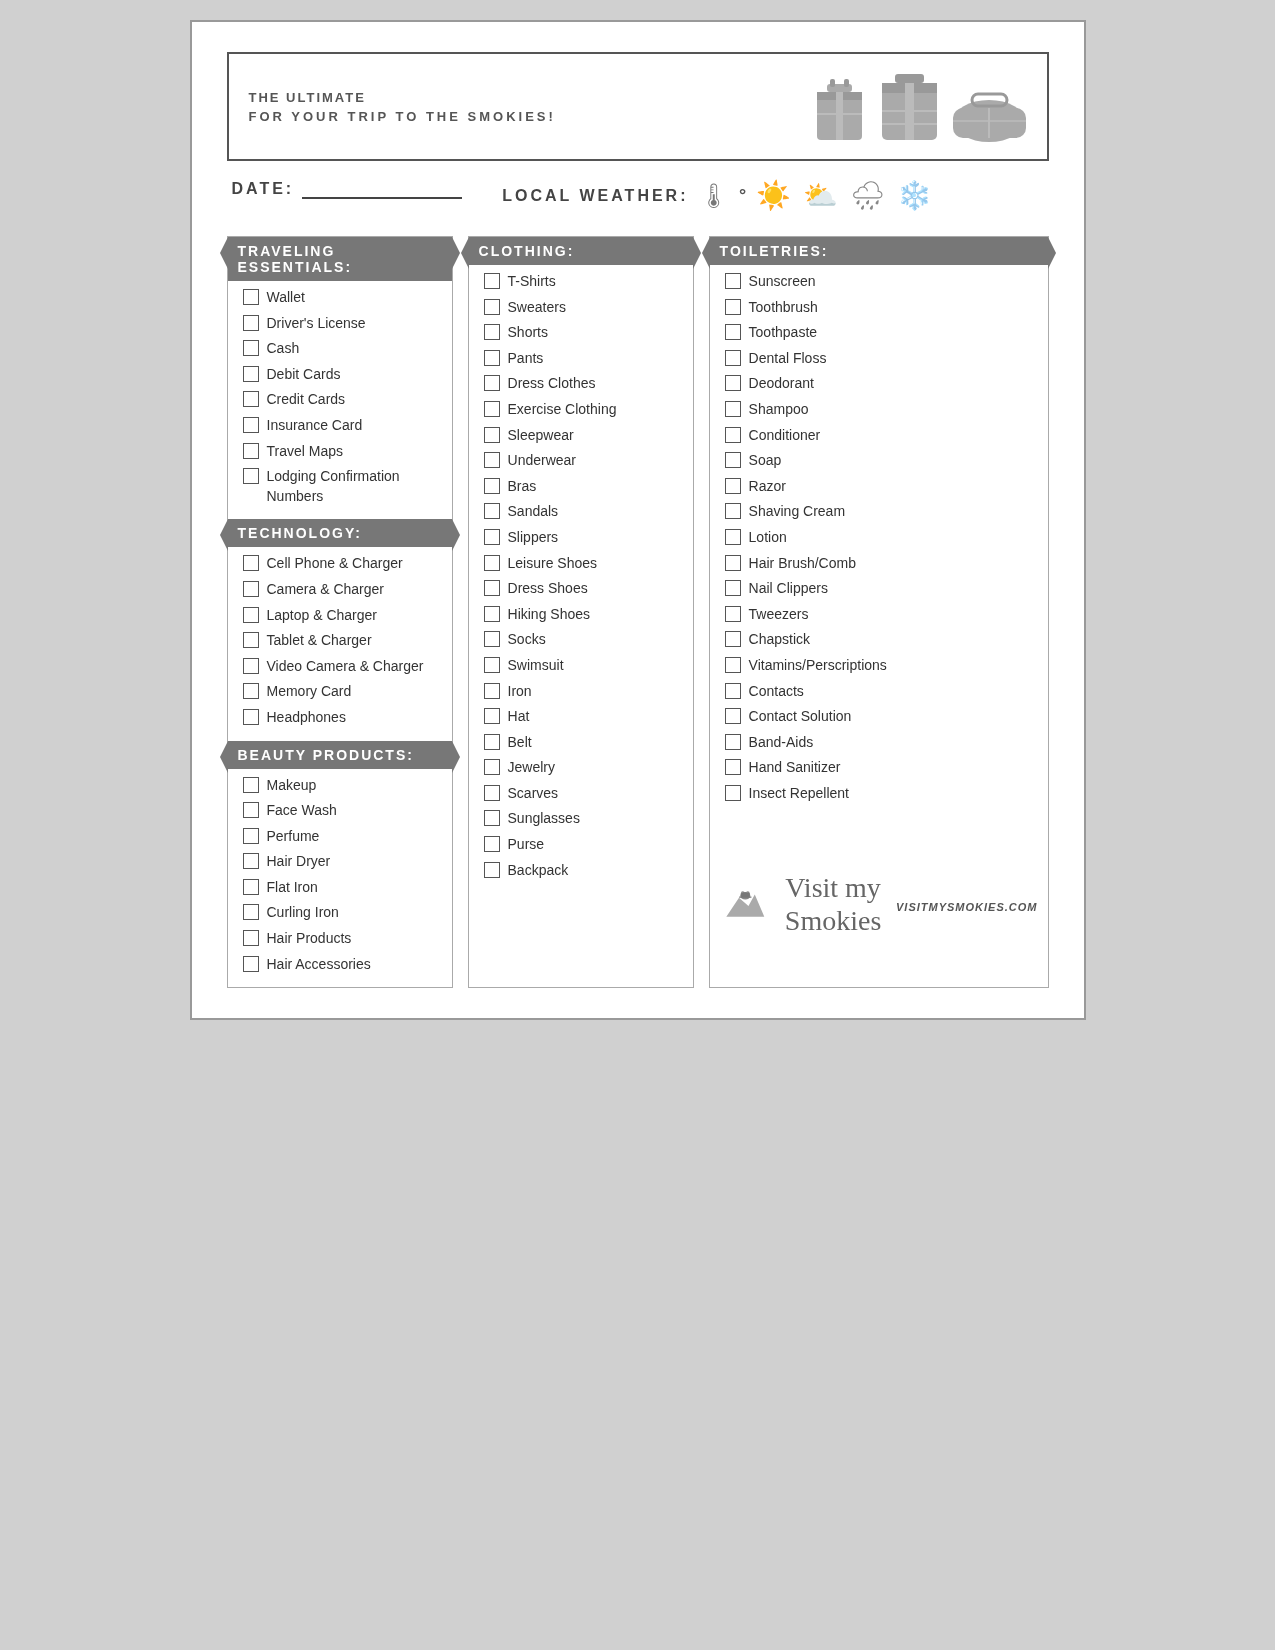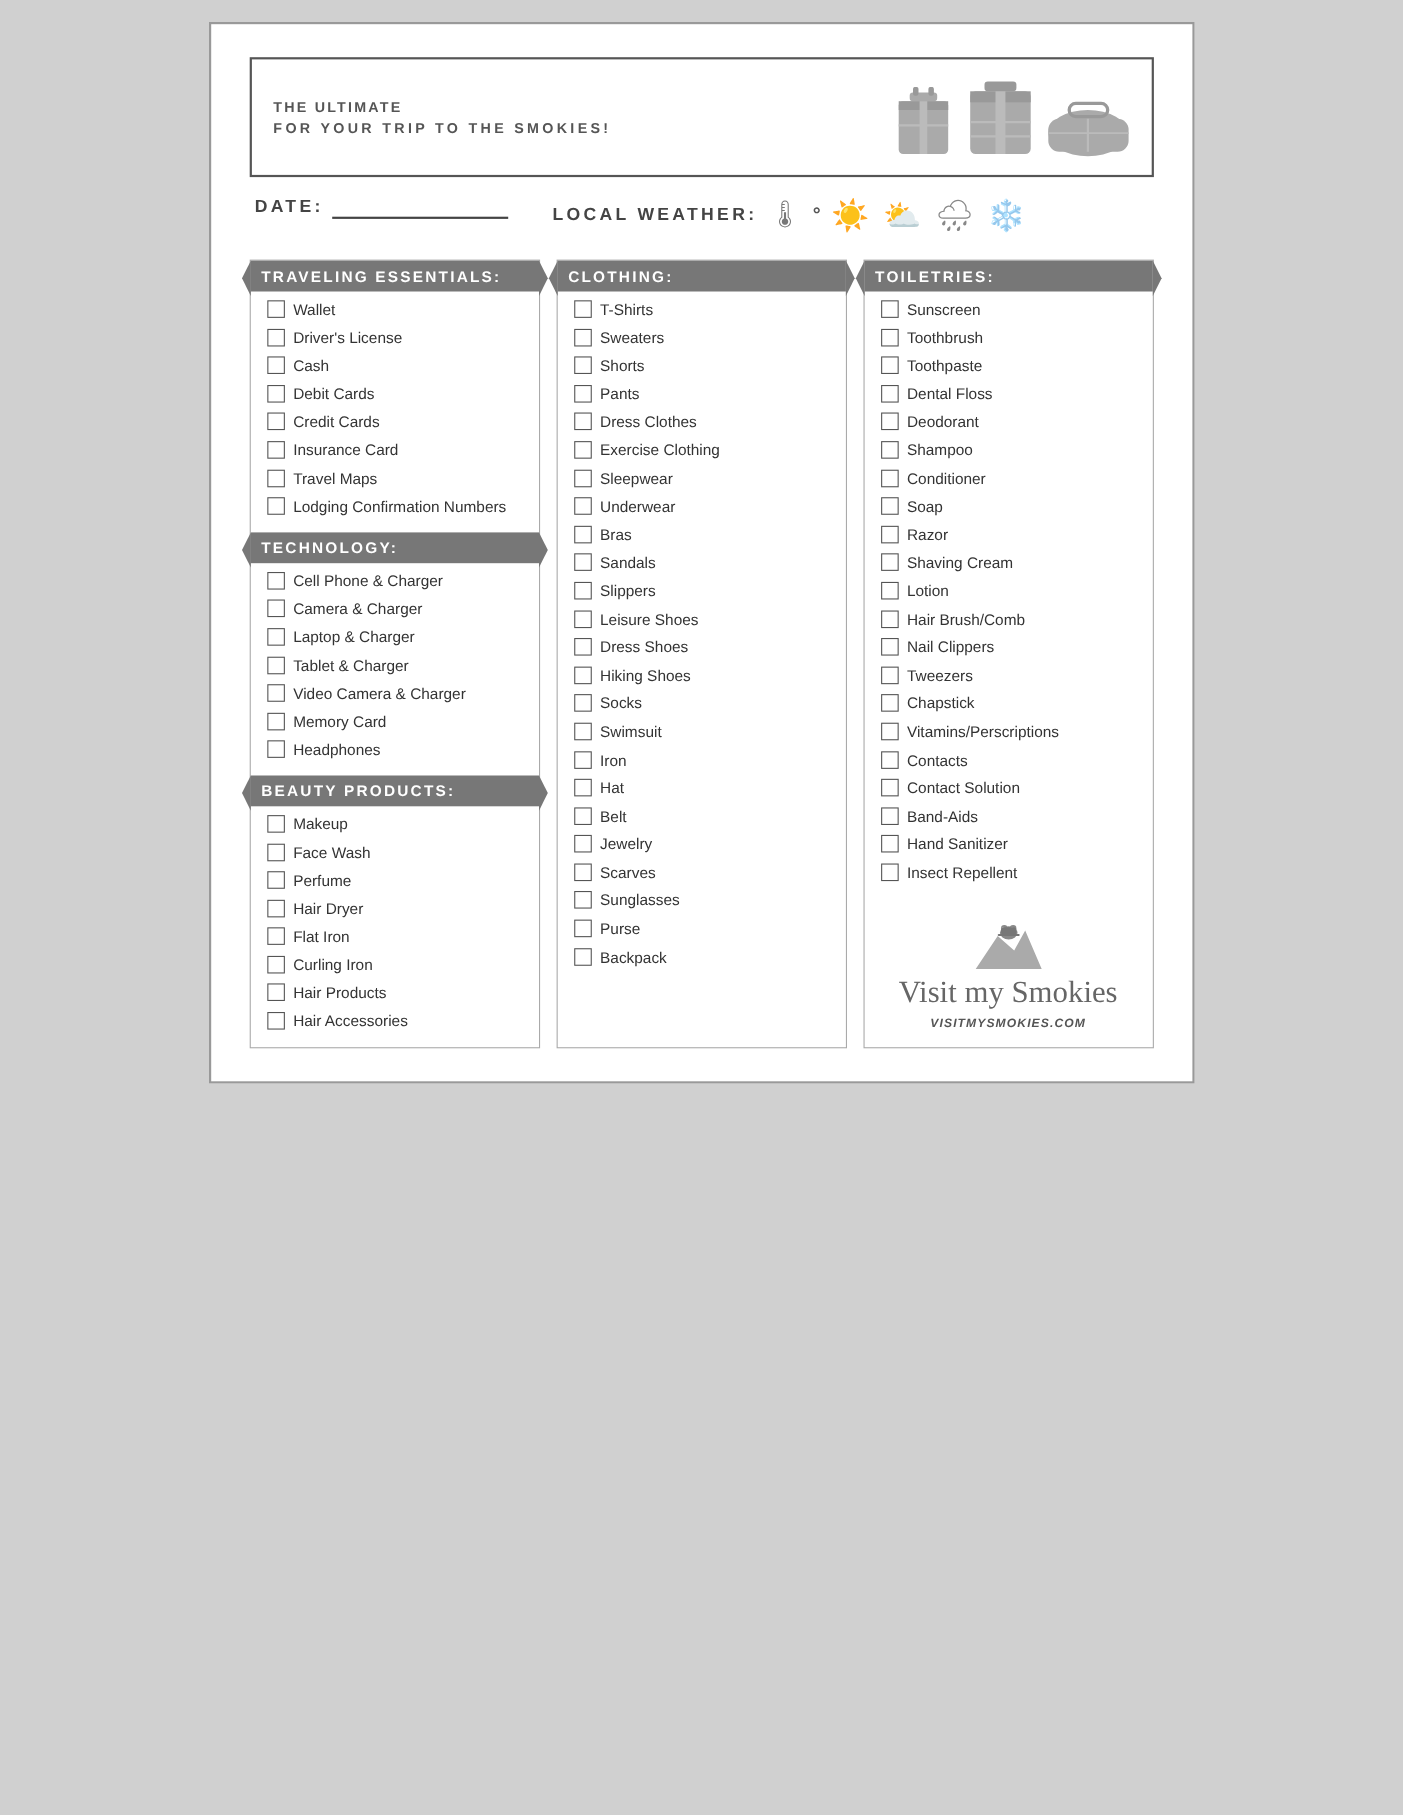--- a/index.html
+++ b/index.html
@@ -163,21 +163,21 @@
       flex-shrink: 0;
       margin-top: 1px;
       background: #fff;
     }
     .check-label {
       line-height: 1.4;
     }
     
     .logo-area {
       display: flex;
-      flex-direction: column;
+      flex-direction: row;
       align-items: center;
       justify-content: flex-end;
       padding: 20px 10px 15px;
       height: 100%;
     }
     .logo-text {
       font-family: 'Brush Script MT', cursive;
       font-size: 28px;
       color: #666;
       line-height: 1.2;

